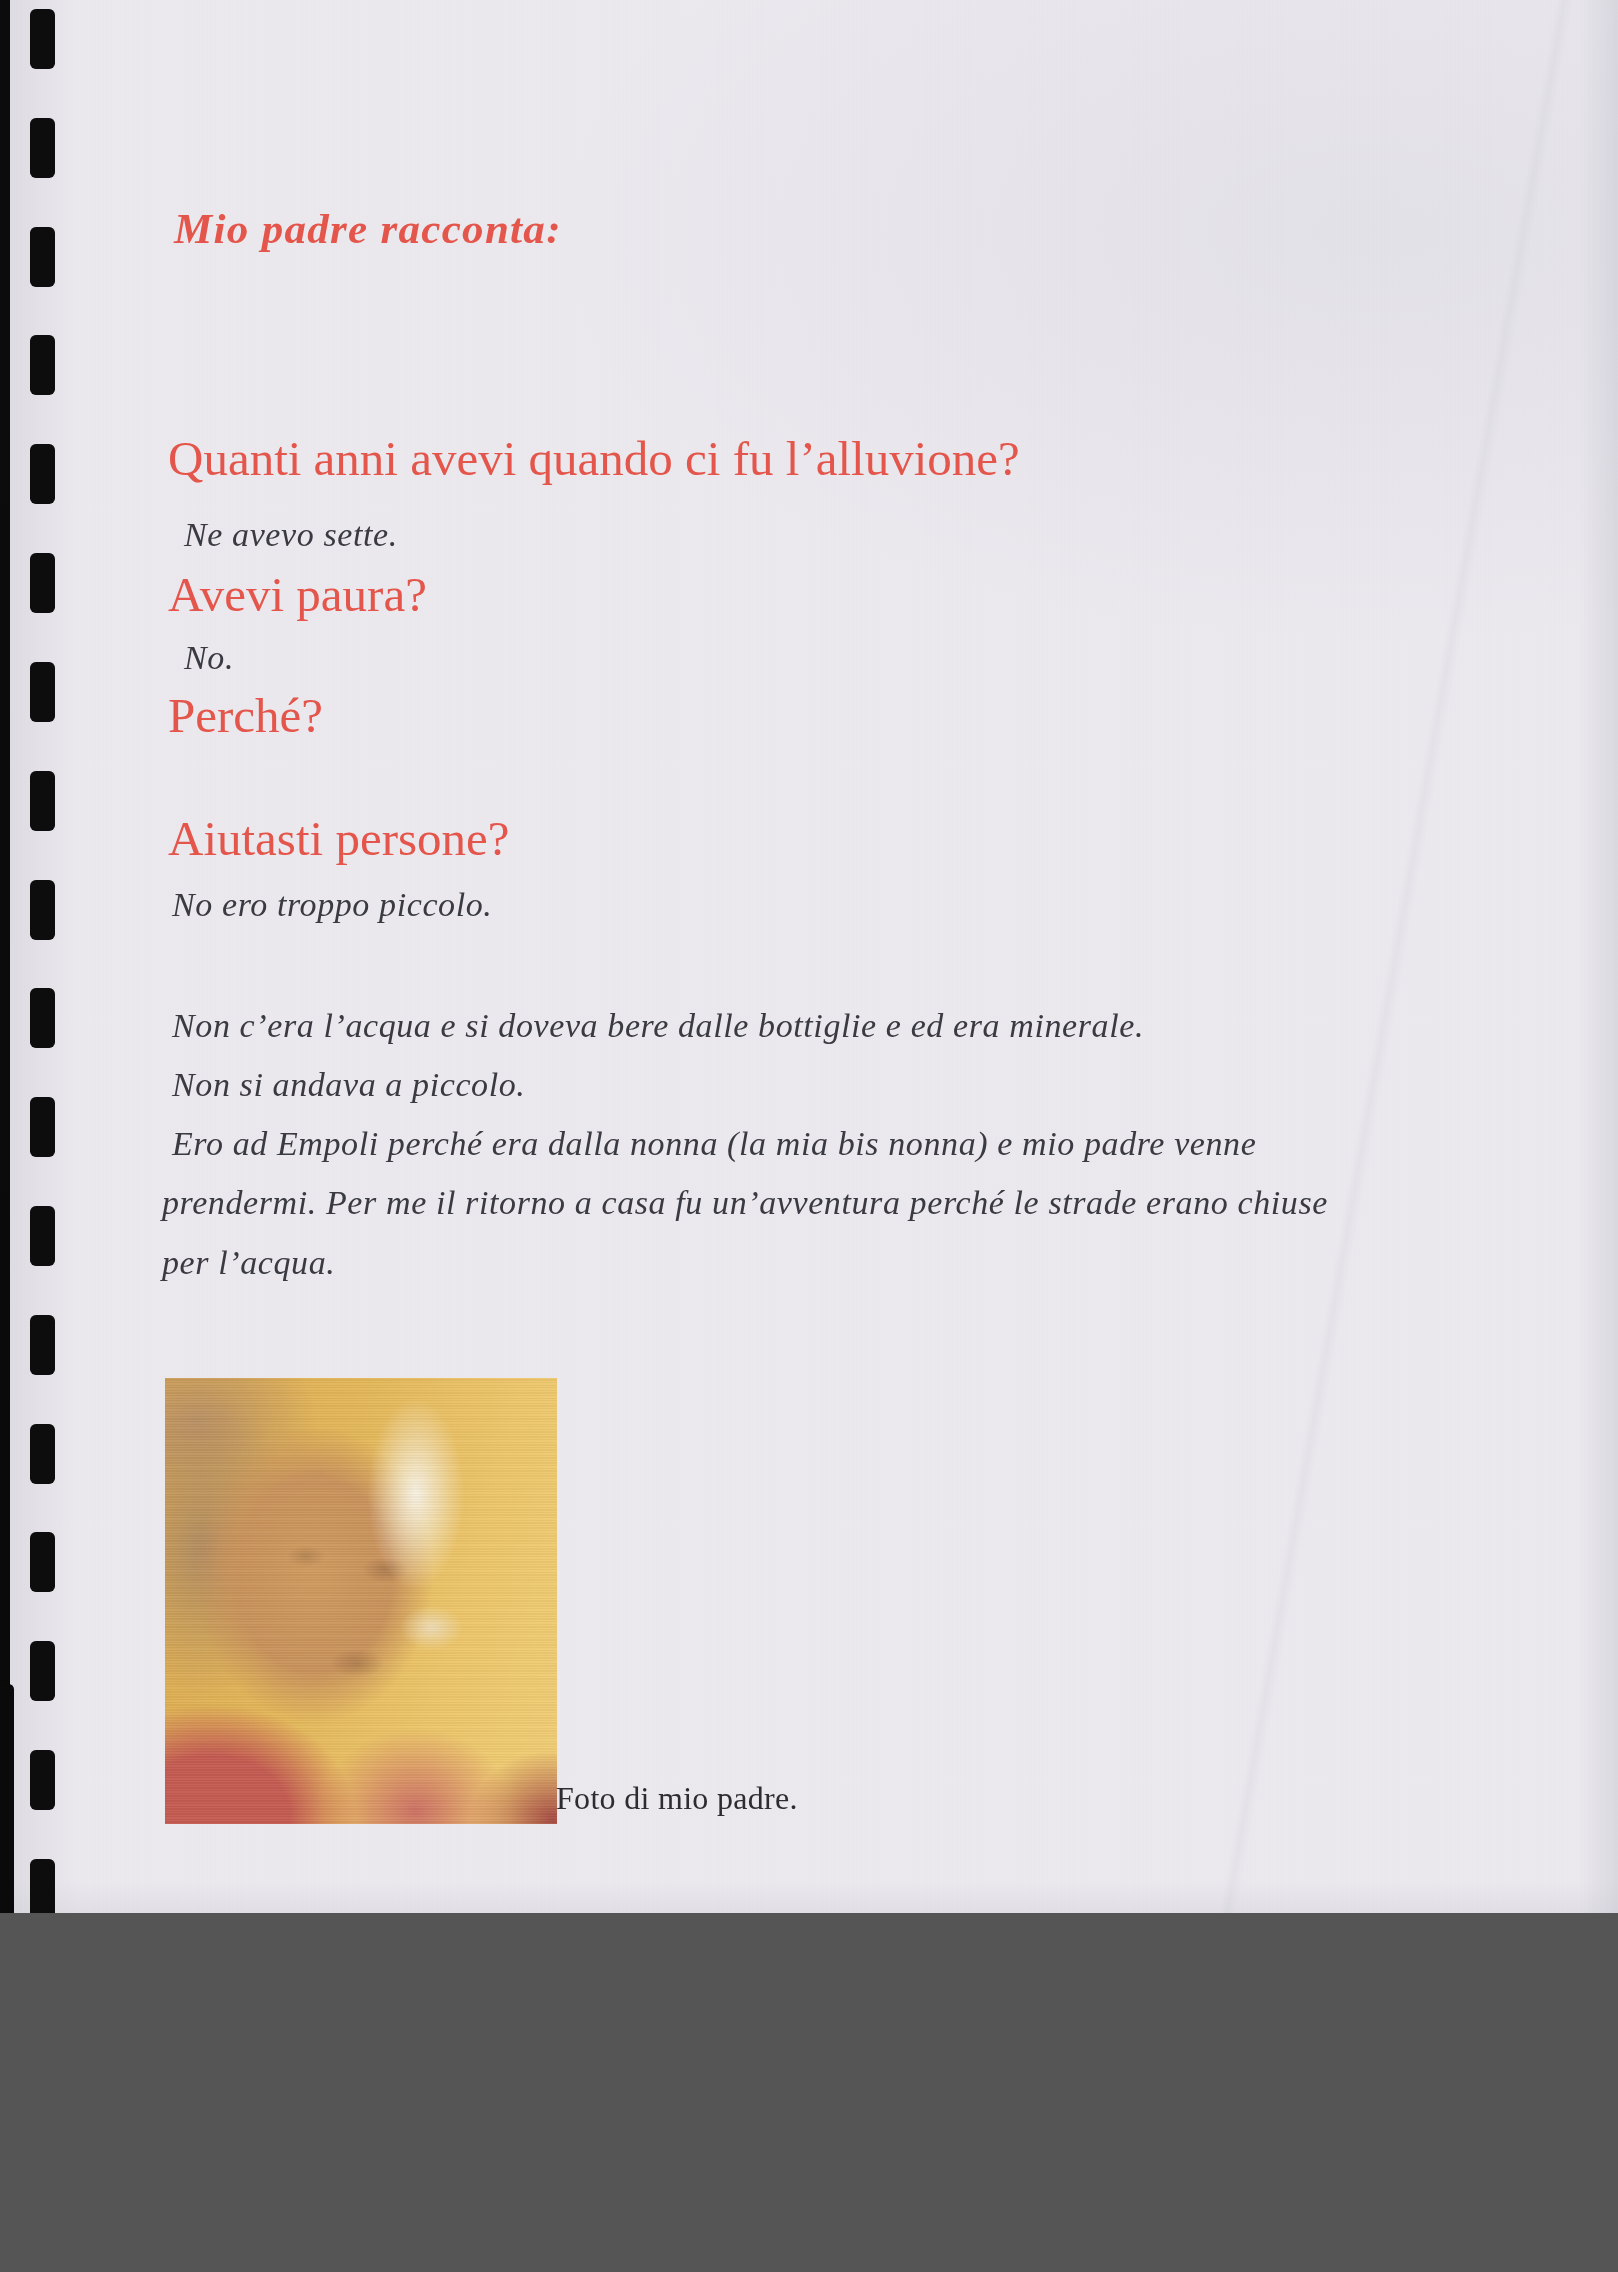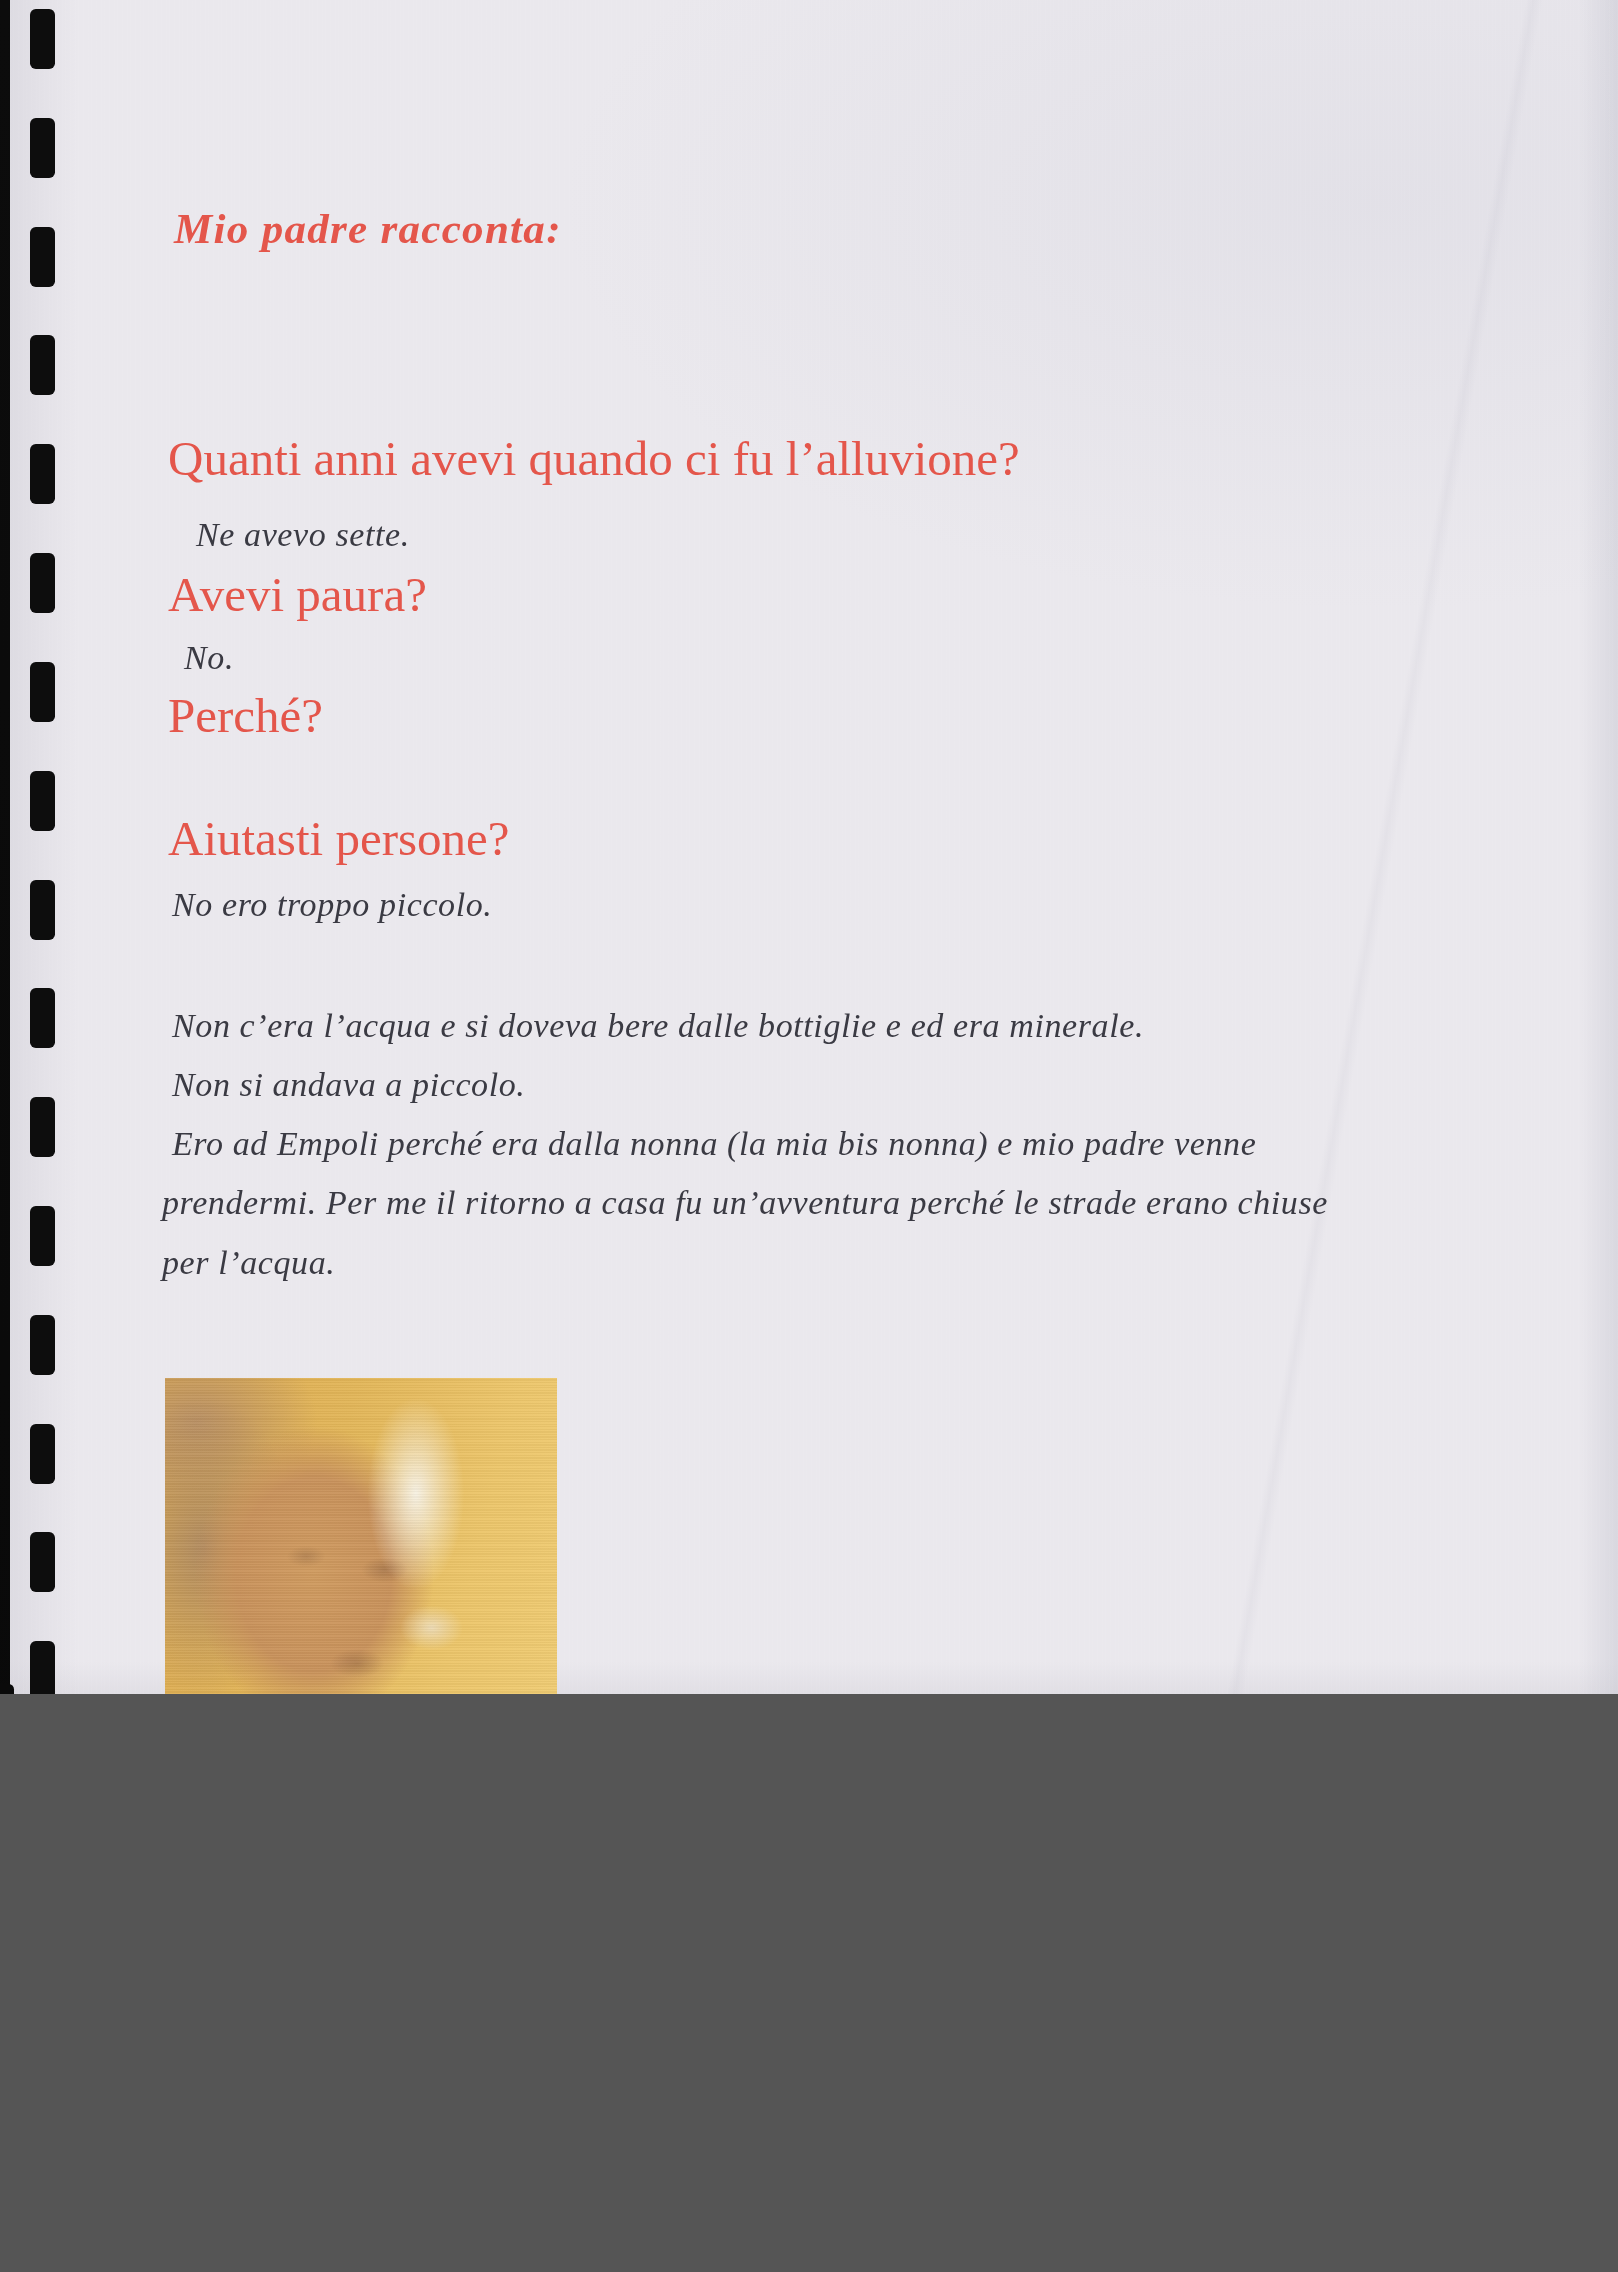--- a/index.html
+++ b/index.html
@@ -6,21 +6,21 @@
   :root{
     --paper:#eae8ed;
     --accent-red:#e4564b;
     --purple:#57498c;
     --ink:#3a3a43;
     --caption-ink:#2d2d31;
     --hole:#0d0d0d;
   }
   #scan-page{
     position:relative;
-    width:1618px;height:1694px;
+    width:1618px;height:1913px;
     overflow:hidden;
     background:
       linear-gradient(100deg, rgba(0,0,0,0) 79.6%, rgba(110,110,135,0.05) 80%, rgba(0,0,0,0) 80.5%),
       repeating-linear-gradient(90deg, rgba(255,255,255,0.045) 0 0.6px, rgba(0,0,0,0.0) 0.6px 2.6px),
       radial-gradient(ellipse 1166px 583px at 85% 12%, rgba(190,190,205,0.18), rgba(0,0,0,0) 70%),
       linear-gradient(90deg, rgba(205,203,212,0.5) 0, rgba(0,0,0,0) 78px),
       linear-gradient(270deg, rgba(195,195,206,0.45) 0, rgba(0,0,0,0) 39px),
       linear-gradient(0deg, rgba(215,213,220,0.5) 0, rgba(0,0,0,0) 32px),
       var(--paper);
     font-family:"Liberation Serif", serif;
@@ -103,21 +103,21 @@
       <div class="hole" style="top: 1859px;"></div>
       <div class="hole" style="top: 1968px;"></div>
       <div class="hole" style="top: 2076px;"></div>
       <div class="hole" style="top: 2185px;"></div>
     </div>
 
   <div class="txt title-script" style="left:174px;top:206px">Mio padre racconta:</div>
 
 
   <div class="txt question" style="left:168px;top:433px">Quanti anni avevi quando ci fu l’alluvione?</div>
-  <div class="txt answer" style="left:196px;top:517px">Ne avevo sette.</div>
+  <div class="txt answer" style="left:184px;top:517px">Ne avevo sette.</div>
 
   <div class="txt question" style="left:168px;top:569px">Avevi paura?</div>
   <div class="txt answer" style="left:184px;top:640px">No.</div>
 
   <div class="txt question" style="left:168px;top:690px">Perché?</div>
 
   <div class="txt question" style="left:168px;top:813px">Aiutasti persone?</div>
   <div class="txt answer" style="left:172px;top:887px">No ero troppo piccolo.</div>
 
   <div class="txt answer" style="left:172px;top:1008px">Non c’era l’acqua e si doveva bere dalle bottiglie e ed era minerale.</div>

